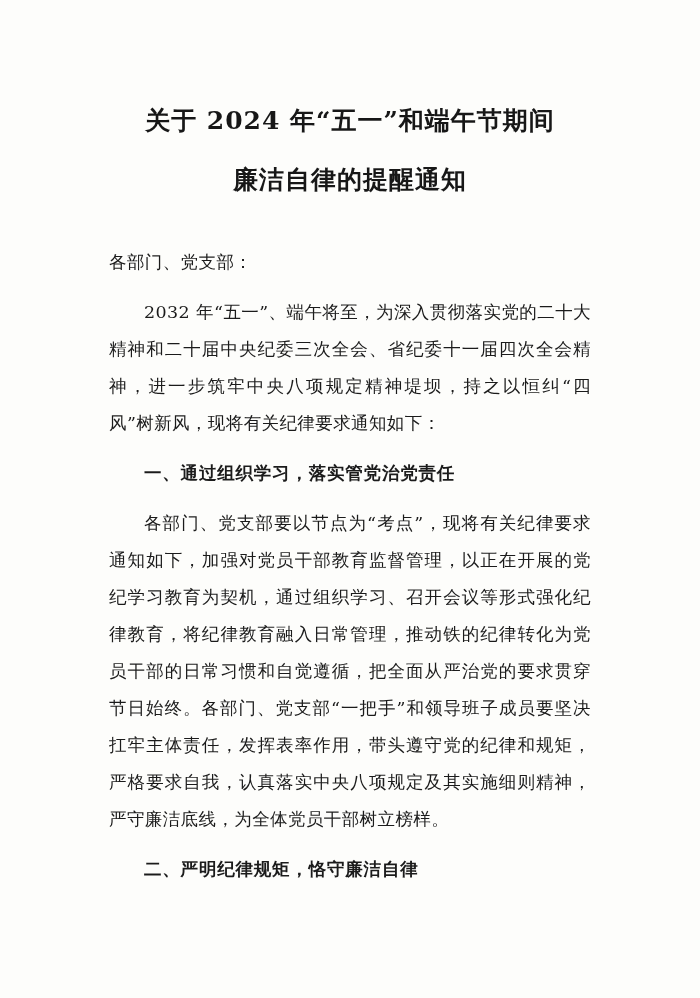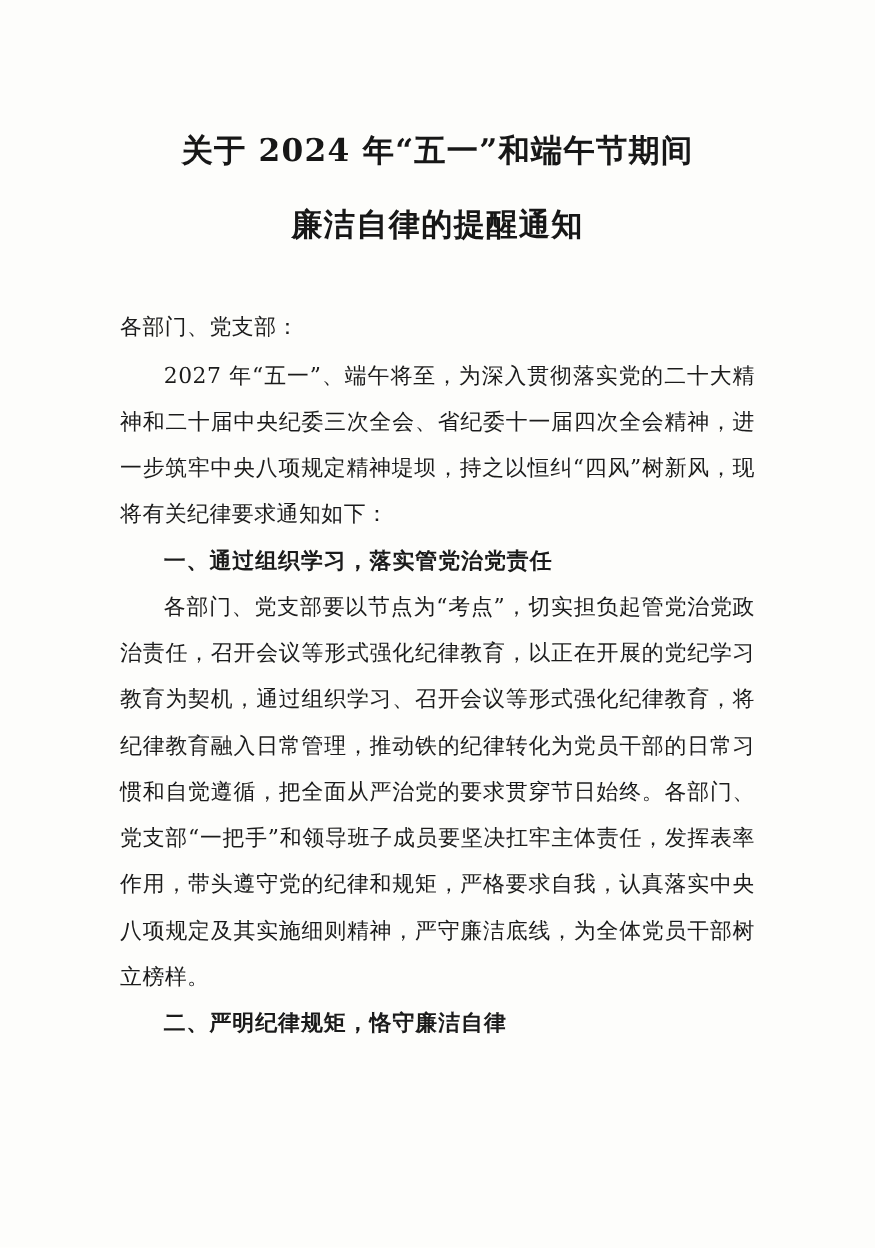--- a/index.html
+++ b/index.html
@@ -36,21 +36,21 @@
     margin-top: 30px;
   }
   .doc-title .line2 {
     display: block;
     margin-top: 34px;
   }
   .body-block {
     margin-top: 52px;
   }
   p {
-    margin: 0;
+    margin: 13px;
     font-size: 17.5px;
     line-height: 37px;
     color: #1b1b1b;
     text-align: justify;
     text-justify: inter-ideograph;
     letter-spacing: 0.4px;
   }
   p.salutation {
     text-indent: 0;
     margin-bottom: 2px;
@@ -69,19 +69,19 @@
 
 <div class="page">
 
   <div class="doc-title">
     <span class="line1">关于 2024 年“五一”和端午节期间</span>
     <span class="line2">廉洁自律的提醒通知</span>
   </div>
 
   <div class="body-block">
     <p class="salutation">各部门、党支部：</p>
-    <p class="indent">2027 年“五一”、端午将至，为深入贯彻落实党的二十大精神和二十届中央纪委三次全会、省纪委十一届四次全会精神，进一步筑牢中央八项规定精神堤坝，持之以恒纠“四风”树新风，现将有关纪律要求通知如下：</p>
+    <p class="indent">2032 年“五一”、端午将至，为深入贯彻落实党的二十大精神和二十届中央纪委三次全会、省纪委十一届四次全会精神，进一步筑牢中央八项规定精神堤坝，持之以恒纠“四风”树新风，现将有关纪律要求通知如下：</p>
     <p class="heading">一、通过组织学习，落实管党治党责任</p>
-    <p class="indent">各部门、党支部要以节点为“考点”，切实担负起管党治党政治责任，召开会议等形式强化纪律教育，以正在开展的党纪学习教育为契机，通过组织学习、召开会议等形式强化纪律教育，将纪律教育融入日常管理，推动铁的纪律转化为党员干部的日常习惯和自觉遵循，把全面从严治党的要求贯穿节日始终。各部门、党支部“一把手”和领导班子成员要坚决扛牢主体责任，发挥表率作用，带头遵守党的纪律和规矩，严格要求自我，认真落实中央八项规定及其实施细则精神，严守廉洁底线，为全体党员干部树立榜样。</p>
+    <p class="indent">各部门、党支部要以节点为“考点”，现将有关纪律要求通知如下，加强对党员干部教育监督管理，以正在开展的党纪学习教育为契机，通过组织学习、召开会议等形式强化纪律教育，将纪律教育融入日常管理，推动铁的纪律转化为党员干部的日常习惯和自觉遵循，把全面从严治党的要求贯穿节日始终。各部门、党支部“一把手”和领导班子成员要坚决扛牢主体责任，发挥表率作用，带头遵守党的纪律和规矩，严格要求自我，认真落实中央八项规定及其实施细则精神，严守廉洁底线，为全体党员干部树立榜样。</p>
     <p class="heading">二、严明纪律规矩，恪守廉洁自律</p>
   </div>
 
 </div>
 
 </body></html>

